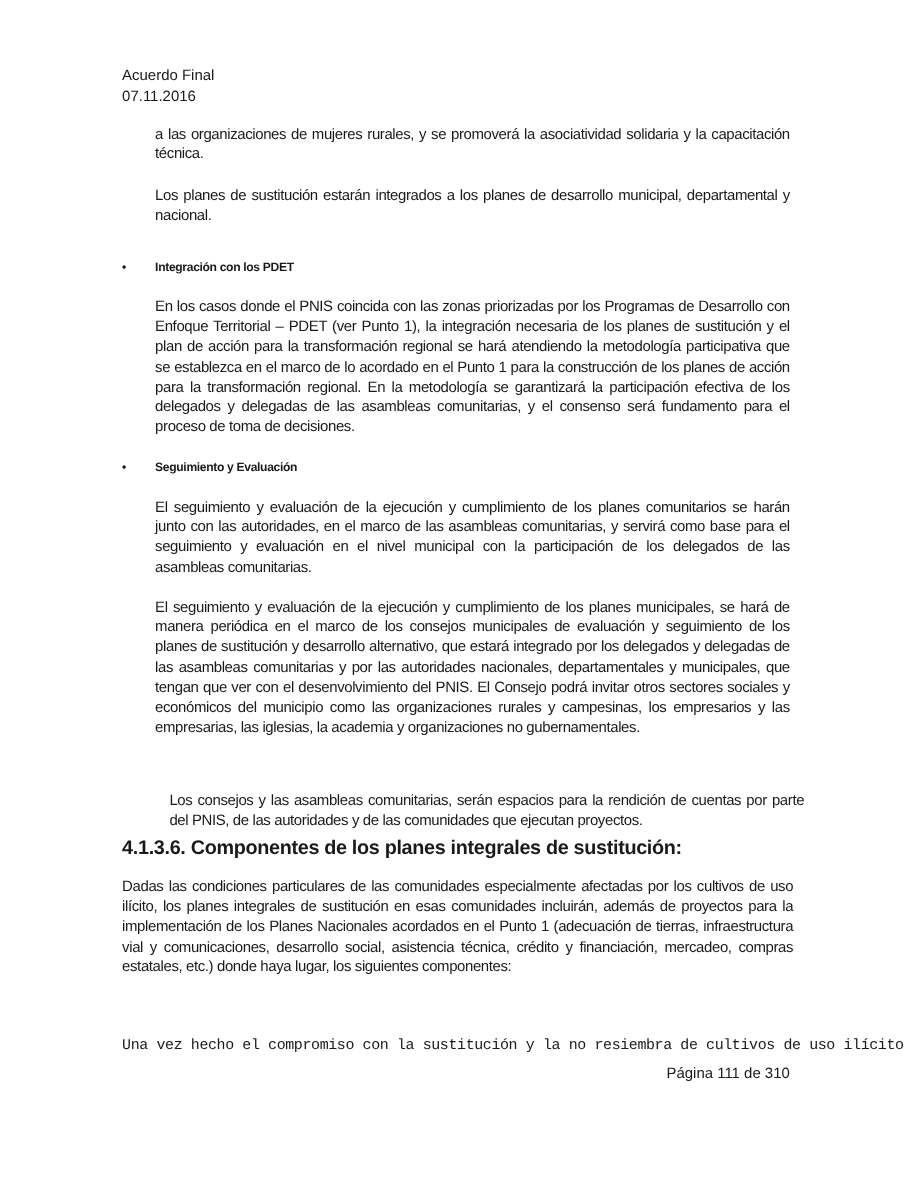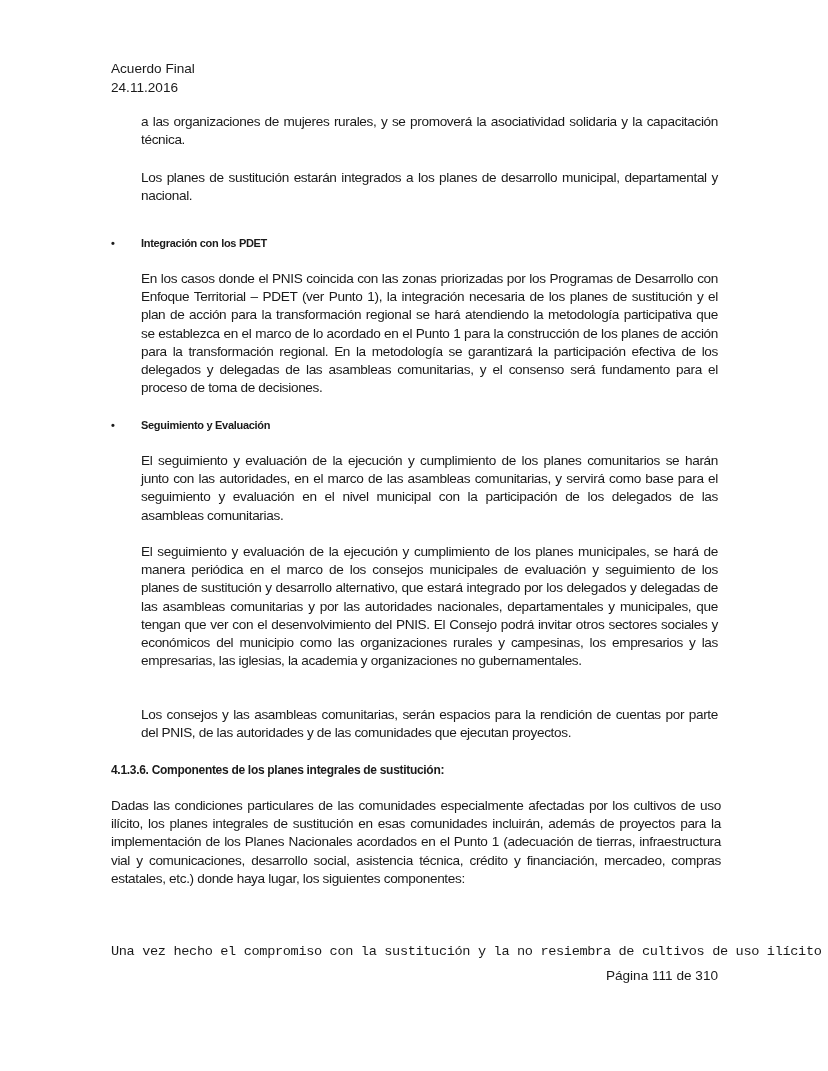--- a/index.html
+++ b/index.html
@@ -50,21 +50,21 @@
     }
     .bullet-row .dot {
       display: inline-block;
       width: 30px;
       font-weight: bold;
     }
     .heading {
       position: absolute;
       left: 111px;
       font-weight: bold;
-      font-size: 12px;
+      font-size: 18px;
       line-height: 18px;
       letter-spacing: -0.3px;
       white-space: nowrap;
     }
     .subheading {
       position: absolute;
       left: 136px;
       font-weight: bold;
       font-size: 13.6px;
       line-height: 18px;
@@ -84,37 +84,37 @@
       white-space: nowrap;
     }
   </style>
 </head>
 <body>
 
 <div class="page">
 
   <div class="header">
     <div>Acuerdo Final</div>
-    <div>24.11.2016</div>
+    <div>07.11.2016</div>
   </div>
 
   <p class="para indent" style="top:157px; margin:0;">Los planes de sustitución estarán integrados a los planes de desarrollo municipal, departamental y nacional.</p>
   <p class="para indent" style="top:101px; margin:0;">a las organizaciones de mujeres rurales, y se promoverá la asociatividad solidaria y la capacitación técnica.</p>
 
   <div class="bullet-row" style="top:222px;">
     <span class="dot">•</span><span>Integración con los PDET</span>
   </div>
   <p class="para indent" style="top:258px; margin:0;">En los casos donde el PNIS coincida con las zonas priorizadas por los Programas de Desarrollo con Enfoque Territorial – PDET (ver Punto 1), la integración necesaria de los planes de sustitución y el plan de acción para la transformación regional se hará atendiendo la metodología participativa que se establezca en el marco de lo acordado en el Punto 1 para la construcción de los planes de acción para la transformación regional. En la metodología se garantizará la participación efectiva de los delegados y delegadas de las asambleas comunitarias, y el consenso será fundamento para el proceso de toma de decisiones.</p>
 
   <div class="bullet-row" style="top:404px;">
     <span class="dot">•</span><span>Seguimiento y Evaluación</span>
   </div>
   <p class="para indent" style="top:440px; margin:0;">El seguimiento y evaluación de la ejecución y cumplimiento de los planes comunitarios se harán junto con las autoridades, en el marco de las asambleas comunitarias, y servirá como base para el seguimiento y evaluación en el nivel municipal con la participación de los delegados de las asambleas comunitarias.</p>
   <p class="para indent" style="top:531px; margin:0;">El seguimiento y evaluación de la ejecución y cumplimiento de los planes municipales, se hará de manera periódica en el marco de los consejos municipales de evaluación y seguimiento de los planes de sustitución y desarrollo alternativo, que estará integrado por los delegados y delegadas de las asambleas comunitarias y por las autoridades nacionales, departamentales y municipales, que tengan que ver con el desenvolvimiento del PNIS. El Consejo podrá invitar otros sectores sociales y económicos del municipio como las organizaciones rurales y campesinas, los empresarios y las empresarias, las iglesias, la academia y organizaciones no gubernamentales.</p>
-  <p class="para indent" style="top:694px; margin:0;">Los consejos y las asambleas comunitarias, serán espacios para la rendición de cuentas por parte del PNIS, de las autoridades y de las comunidades que ejecutan proyectos.</p>
+  <p class="para indent" style="top:694px; margin:13px;">Los consejos y las asambleas comunitarias, serán espacios para la rendición de cuentas por parte del PNIS, de las autoridades y de las comunidades que ejecutan proyectos.</p>
 
   <div class="heading" style="top:749px;">4.1.3.6. Componentes de los planes integrales de sustitución:</div>
 
   <p class="para full" style="top:785px; margin:0;">Dadas las condiciones particulares de las comunidades especialmente afectadas por los cultivos de uso ilícito, los planes integrales de sustitución en esas comunidades incluirán, además de proyectos para la implementación de los Planes Nacionales acordados en el Punto 1 (adecuación de tierras, infraestructura vial y comunicaciones, desarrollo social, asistencia técnica, crédito y financiación, mercadeo, compras estatales, etc.) donde haya lugar, los siguientes componentes:</p>
 
 
   <div class="para full" style="top:931px; white-space:nowrap; text-align:left;font-family:Liberation Mono, monospace;">Una vez hecho el compromiso con la sustitución y la no resiembra de cultivos de uso ilícito y con el</div>
 
   <div class="footer">Página 111 de 310</div>
 

